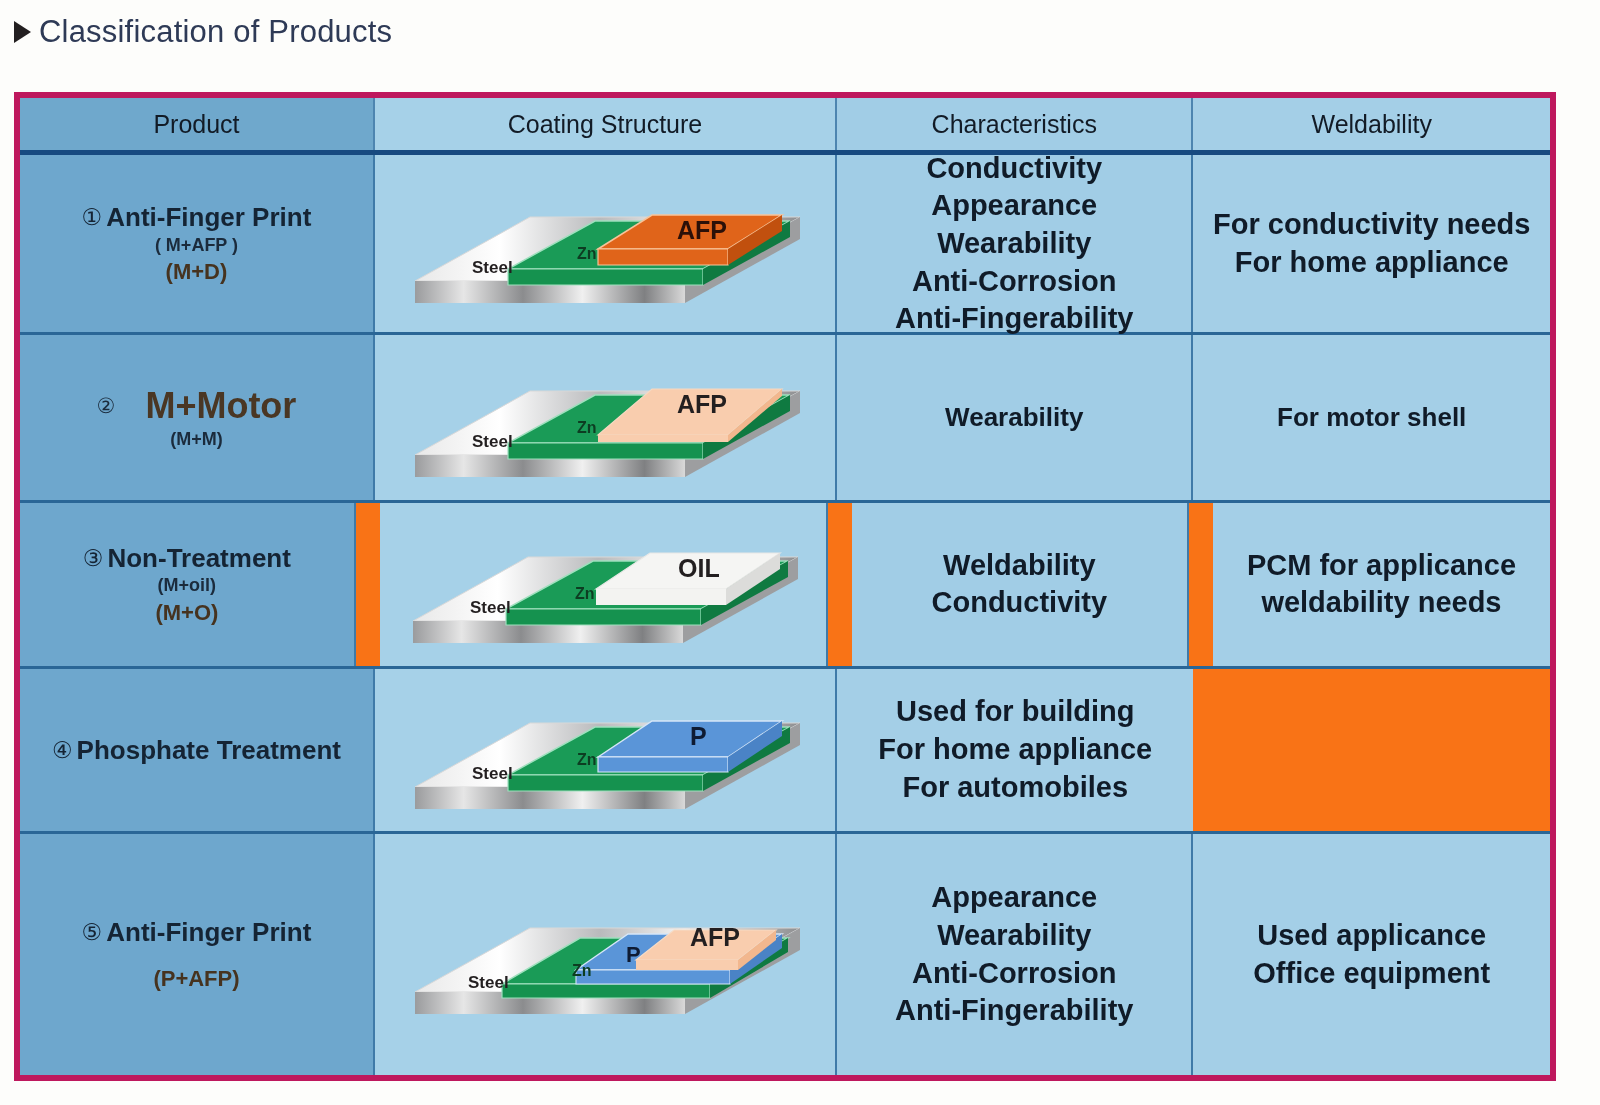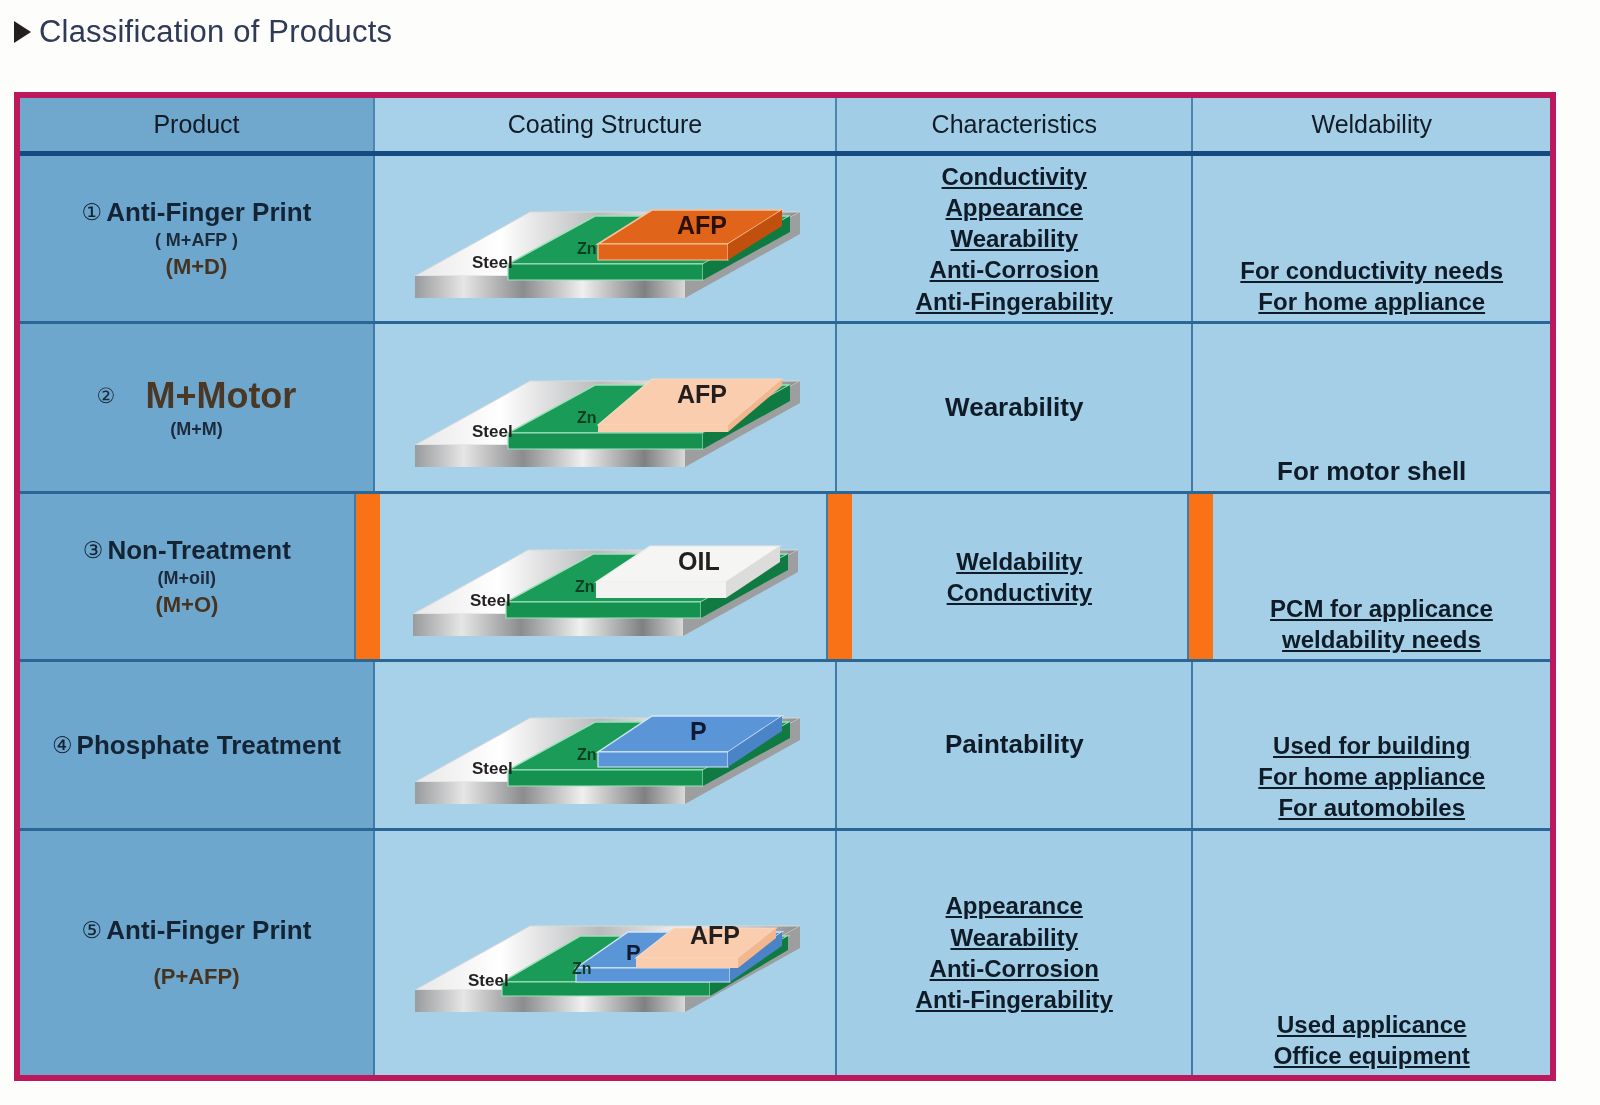--- a/index.html
+++ b/index.html
@@ -62,21 +62,21 @@
     border-bottom: 3px solid #2a6696;
   }
   .body-row:last-child { border-bottom: none; }
 
   .cell {
     border-right: 2px solid #3f7aa8;
     display: flex; align-items: center; justify-content: center;
     text-align: center;
     padding: 4px 8px;
   }
-  .cell:last-child { border-right: none; align-items: flex-end; }
+  .cell:last-child { border-right: none; }
 
   .c-product  { width: 23.2%; background: #6ea7cd; }
   .c-coating  { width: 30.2%; background: #a6d1e8; }
   .c-char     { width: 23.3%; background: #a1cde6; }
   .c-app      { width: 23.3%; background: #a4cfe7; }
 
   
   .r1 { height: 180px; }
   .r2 { height: 182px; }
   .r3 { height: 180px; gap: 24px; }
@@ -107,23 +107,22 @@
   .prod .inline-row {
     display: flex; align-items: center; justify-content: center; gap: 30px;
   }
   .prod .inline-row .num {
     font-size: 21px; font-weight: normal; color: #1b2b3c;
   }
 
   
   .stack { line-height: 1.30; }
   .stack div {
-    font-size: 24px; font-weight: bold; color: #101b28;
+    font-size: 29px; font-weight: bold; color: #101b28;
     white-space: nowrap;
-    text-decoration: underline;
   }
   .single { font-size: 26px; font-weight: bold; color: #101b28; }
 
   
   .diagram { width: 430px; height: 150px; display: block; }
 
   .lbl { font-family: "Liberation Sans", sans-serif; font-weight: bold; }
 </style>
 </head>
 <body>
@@ -368,23 +367,20 @@
           <polygon points="313,100 400,52 400,68 313,116" fill="#0f7a41"></polygon>
           <polygon points="208,82 262,46 392,46 338,82" fill="#5a95d8" stroke="#d6e6f8" stroke-width="1.5"></polygon>
           <polygon points="208,82 338,82 338,97 208,97" fill="#5a95d8" stroke="#d6e6f8" stroke-width="1.2"></polygon>
           <polygon points="338,82 392,46 392,61 338,97" fill="#4a83c6"></polygon>
           <text class="lbl" x="82" y="104" font-size="17" fill="#231f20">Steel</text>
           <text class="lbl" x="187" y="90" font-size="16" fill="#0d3d22">Zn</text>
           <text class="lbl" x="300" y="70" font-size="25" fill="#0e1b33">P</text>
         </svg>
       </div>
 
-      <div class="cell c-char">
-        <div class="single">Paintability</div>
-      </div>
 
       <div class="cell c-app">
         <div class="stack">
           <div>Used for building</div>
           <div>For home appliance</div>
           <div>For automobiles</div>
         </div>
       </div>
     </div>
 

